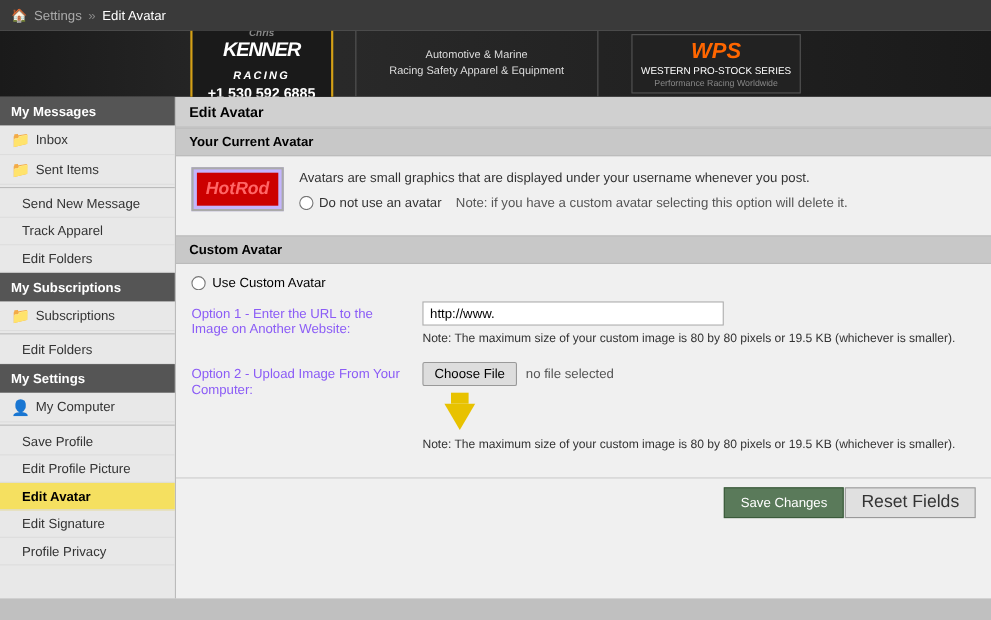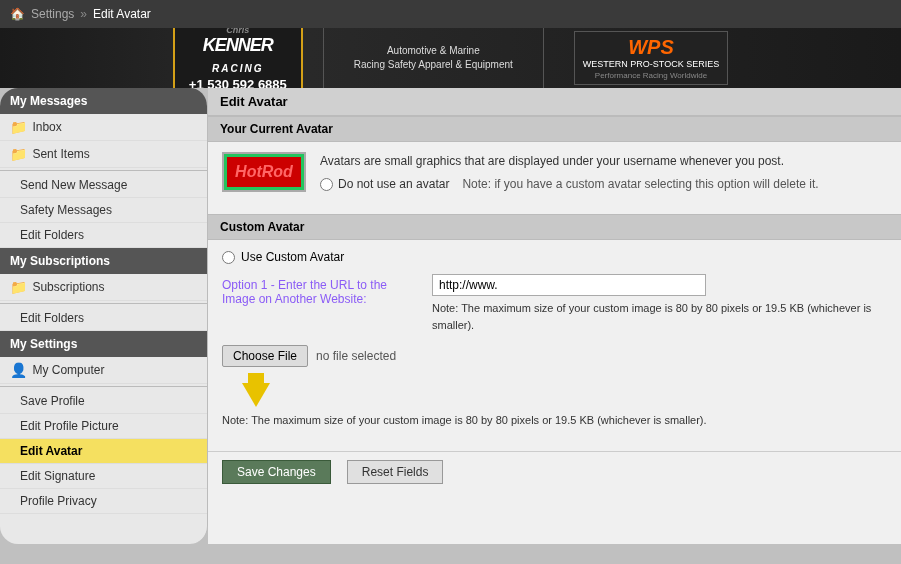--- a/index.html
+++ b/index.html
@@ -67,26 +67,25 @@
     .banner-wps .wps-logo { font-size: 20px; font-weight: 900; color: #ff6600; font-style: italic; }
 
     
     .main-layout {
       display: flex;
       height: calc(564px - 28px - 80px);
     }
 
     
     .sidebar {
-      width: 208px;
+      width: 160px;
       background: #e8e8e8;
       border-right: 1px solid #bbb;
       overflow-y: auto;
       flex-shrink: 0;
-      border-radius: 18px;
     }
     .sidebar-section-header {
       background: #555;
       color: #fff;
       font-weight: bold;
       font-size: 12px;
       padding: 6px 10px;
     }
     .sidebar-item {
       padding: 5px 10px 5px 20px;
@@ -130,21 +129,21 @@
 
     
     .avatar-section {
       display: flex;
       align-items: flex-start;
       gap: 14px;
       margin-bottom: 10px;
     }
     .avatar-preview {
       border: 2px solid #aaa;
-      background: #22c55e;
+      background: #c4b5fd;
       padding: 3px;
       min-width: 80px;
     }
     .avatar-preview-img {
       width: 74px;
       height: 30px;
       background: #cc0000;
       display: flex;
       align-items: center;
       justify-content: center;
@@ -197,37 +196,38 @@
     .arrow-container {
       display: flex;
       justify-content: center;
       margin: 5px 0;
     }
 
     
     .content-footer {
       padding: 8px 14px;
       display: flex;
-      gap: 16px;
+      justify-content: flex-end;
+      gap: 1px;
       border-top: 1px solid #ccc;
     }
     .btn-save {
       background: #5a7a5a;
       color: #fff;
       border: 1px solid #3a5a3a;
       padding: 4px 14px;
       font-size: 12px;
       cursor: pointer;
     }
     .btn-reset {
       background: #e0e0e0;
       color: #333;
       border: 1px solid #999;
       padding: 4px 14px;
-      font-size: 12px;
+      font-size: 16px;
       cursor: pointer;
     }
   </style>
 </head>
 <body>
 
 <div class="top-nav">
   <span>🏠</span>
   <a class="breadcrumb-link">Settings</a>
   <span class="separator">»</span>
@@ -270,21 +270,21 @@
     </div>
     <div class="sidebar-item with-icon">
       <span class="sidebar-folder-icon">📁</span>
       <span>Sent Items</span>
     </div>
     <div class="sidebar-divider"></div>
     <div class="sidebar-item">
       <span>Send New Message</span>
     </div>
     <div class="sidebar-item">
-      <span>Safety Messages</span>
+      <span>Track Apparel</span>
     </div>
     <div class="sidebar-item">
       <span>Edit Folders</span>
     </div>
 
     <div class="sidebar-section-header">My Subscriptions</div>
     <div class="sidebar-item with-icon">
       <span class="sidebar-folder-icon">📁</span>
       <span>Subscriptions</span>
     </div>
@@ -347,20 +347,21 @@
 
       <div class="option-row">
         <div class="option-label">Option 1 - Enter the URL to the Image on Another Website:</div>
         <div class="option-input-area">
           <input type="text" class="url-input" value="http://www." style="">
           <div class="note-text">Note: The maximum size of your custom image is 80 by 80 pixels or 19.5 KB (whichever is smaller).</div>
         </div>
       </div>
 
       <div class="option-row">
+        <div class="option-label">Option 2 - Upload Image From Your Computer:</div>
         <div class="option-input-area">
           <div class="file-upload-row">
             <button class="choose-file-btn">Choose File</button>
             <span class="no-file-text">no file selected</span>
           </div>
 
           <div class="arrow-container" style="justify-content:flex-start; margin-left:20px;">
             <div style="display:flex; flex-direction:column; align-items:center;">
               <div style="width:16px; height:10px; background:#e8c200;"></div>
               <div style="width:0; height:0; border-left:14px solid transparent; border-right:14px solid transparent; border-top:24px solid #e8c200;"></div>

